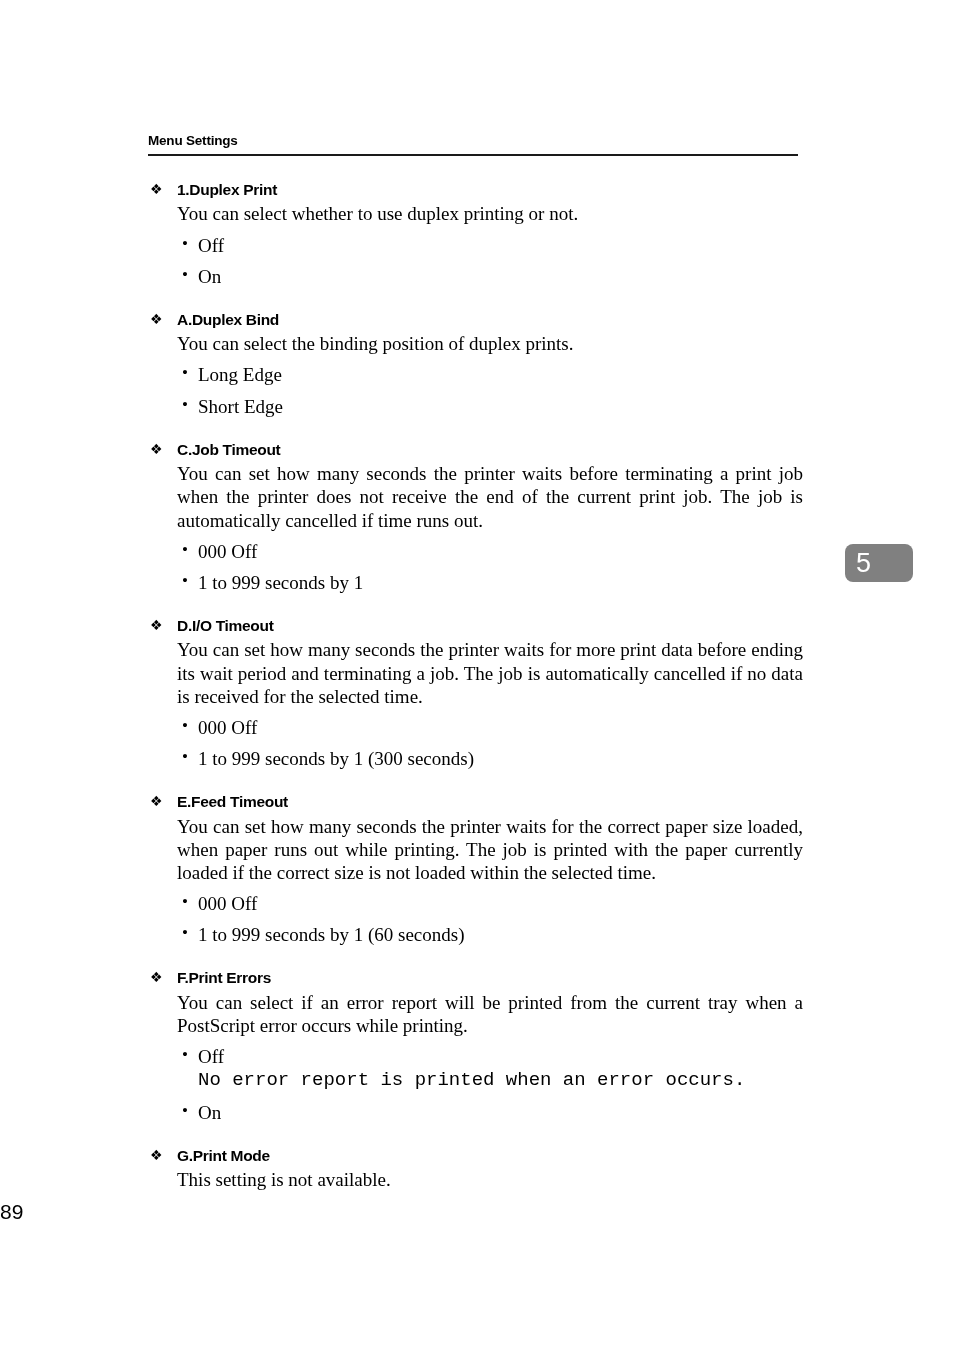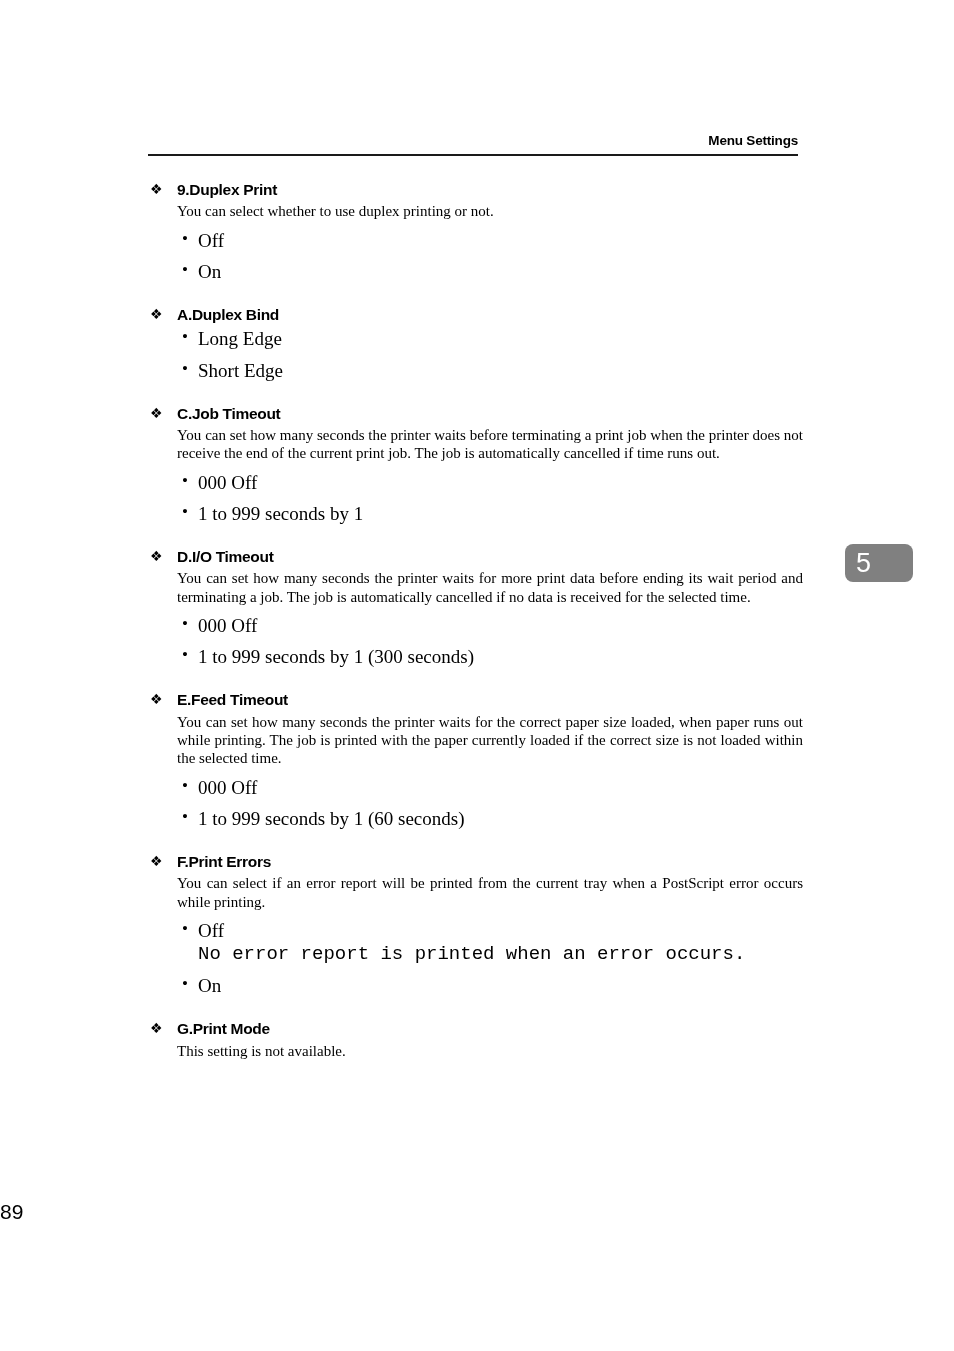--- a/index.html
+++ b/index.html
@@ -22,21 +22,20 @@
     position: absolute;
     left: 148px;
     top: 134px;
     width: 650px;
   }
   .header-title {
     font-family: "Liberation Sans", "DejaVu Sans", sans-serif;
     font-size: 13.5px;
     font-weight: 600;
     letter-spacing: -0.2px;
-    text-align: right;
     line-height: 1.1;
     color: #000;
     padding-bottom: 5px;
   }
   .header-rule {
     border-bottom: 2px solid #1a1a1a;
     width: 100%;
   }
 
   
@@ -80,21 +79,21 @@
   .section-heading .diamond {
     position: absolute;
     left: 2px;
     top: 0px;
     font-size: 14px;
     line-height: 1.3;
     font-family: "DejaVu Sans", sans-serif;
   }
 
   .desc {
-    font-size: 15px;
+    font-size: 19px;
     line-height: 1.22;
     text-align: justify;
     margin: 0 0 8px 0;
     padding-left: 29px;
     padding-right: 0px;
     hyphens: manual;
   }
   .desc.last { margin-bottom: 9px; }
 
   ul.opts {
@@ -146,29 +145,30 @@
     <div class="header-title">Menu Settings</div>
     <div class="header-rule"></div>
   </div>
 
   <div class="chapter-tab">
     <span>5</span>
   </div>
 
   <div class="content" id="content">
       <div class="section">
-        <div class="section-heading"><span class="diamond">❖</span><span>9.Duplex Print</span></div>
+        <div class="section-heading"><span class="diamond">❖</span><span>1.Duplex Print</span></div>
         <div class="desc">You can select whether to use duplex printing or not.</div>
         <ul class="opts">
           <li><span class="dot">•</span><span class="ital">Off</span></li>
           <li><span class="dot">•</span><span>On</span></li>
         </ul>
       </div>
       <div class="section">
         <div class="section-heading"><span class="diamond">❖</span><span>A.Duplex Bind</span></div>
+        <div class="desc">You can select the binding position of duplex prints.</div>
         <ul class="opts">
           <li><span class="dot">•</span><span class="ital">Long Edge</span></li>
           <li><span class="dot">•</span><span>Short Edge</span></li>
         </ul>
       </div>
       <div class="section">
         <div class="section-heading"><span class="diamond">❖</span><span>C.Job Timeout</span></div>
         <div class="desc">You can set how many seconds the printer waits before terminating a print job when the printer does not receive the end of the current print job. The job is automatically cancelled if time runs out.</div>
         <ul class="opts">
           <li><span class="dot">•</span><span class="ital">000 Off</span></li>

